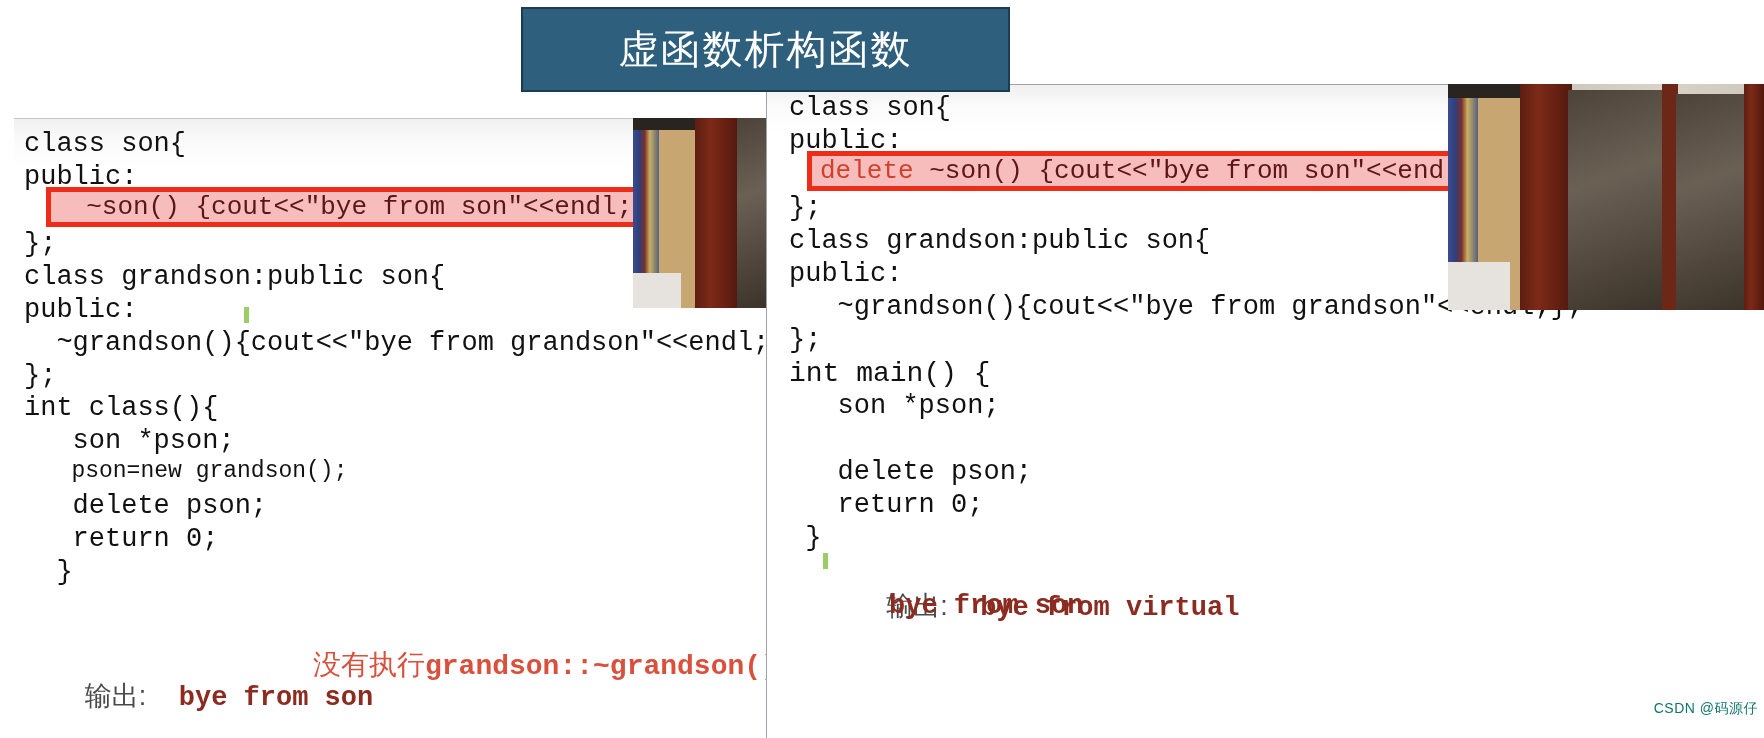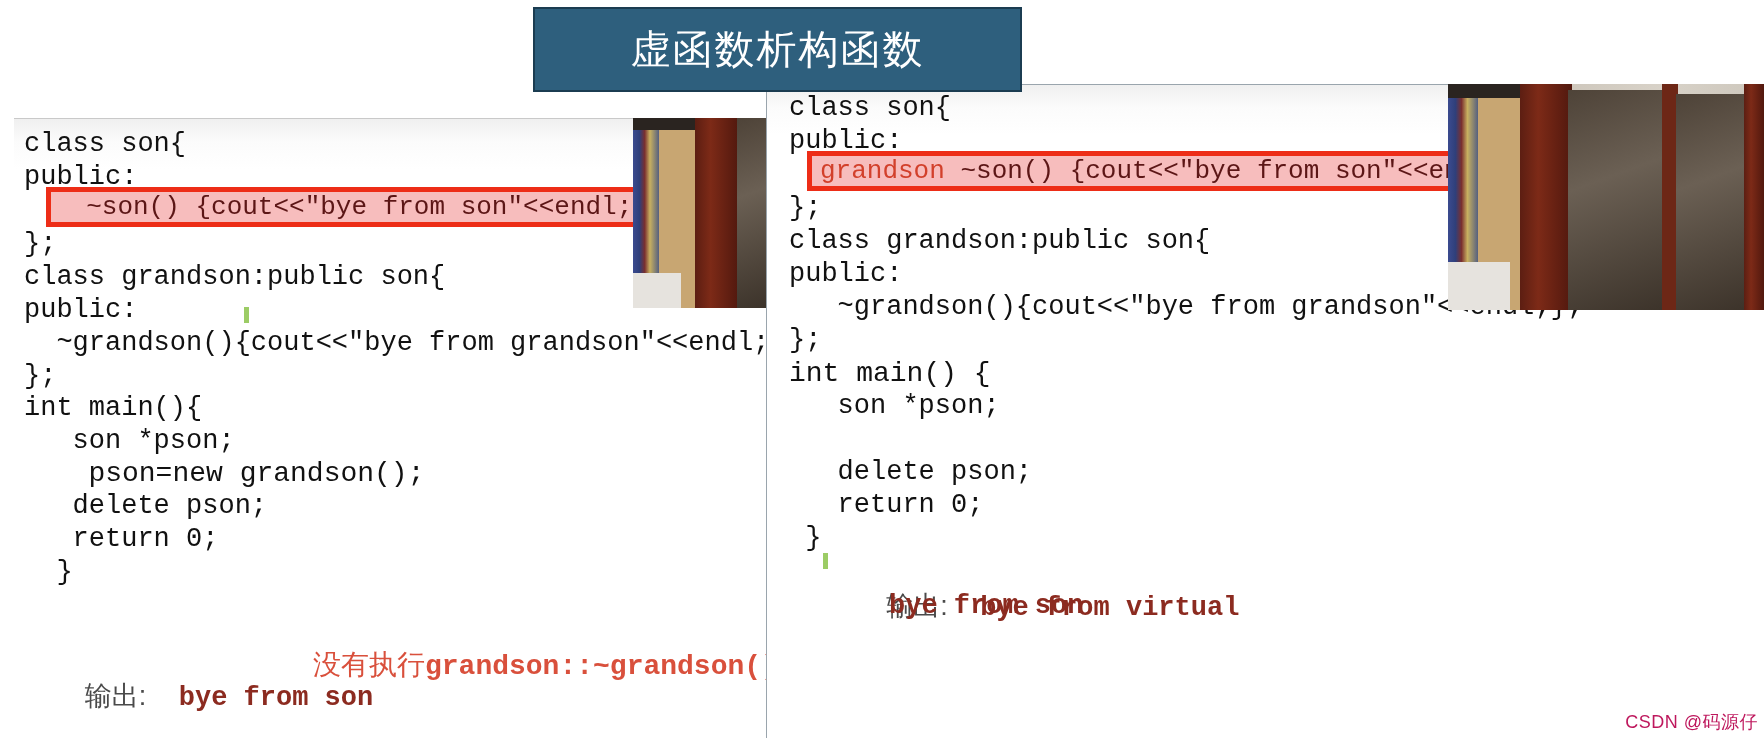--- a/index.html
+++ b/index.html
@@ -24,21 +24,20 @@
     left: 521px;
     top: 7px;
     width: 489px;
     height: 85px;
     background: #2e5f7d;
     border: 2px solid #1b3c51;
     box-sizing: border-box;
     display: flex;
     align-items: center;
     justify-content: center;
-    margin-left: 12px;
   }
   #title-banner .title-text {
     color: #ffffff;
     font-size: 40px;
     font-family: "Liberation Sans", sans-serif;
     letter-spacing: 2px;
     font-weight: 400;
     white-space: nowrap;
   }
 
@@ -137,45 +136,45 @@
   }
   .photo .ph-dark {
     position: absolute;
     background: #2a2420;
   }
 
   
   #watermark {
     position: absolute;
     right: 6px;
-    bottom: 4px;
-    color: #be185d;
-    font-size: 18px;
+    bottom: 20px;
+    color: #0f766e;
+    font-size: 14px;
     font-family: "Liberation Sans", sans-serif;
     letter-spacing: 0.5px;
     white-space: nowrap;
   }
 </style>
 </head>
 <body>
 
 <div id="stage">
 
   <div class="code-panel" id="left-panel" style="left:14px; top:118px; width:752px; height:520px; border-top:1px solid #c9c9c9;">
 
     <div class="cline" style="left:10px; top:10px; font-size:27px;">class son{</div>
     <div class="cline" style="left:10px; top:43px; font-size:27px;">public:</div>
     <div class="cline" style="left:10px; top:110px; font-size:27px;">};</div>
     <div class="cline" style="left:10px; top:143px; font-size:27px;">class grandson:public son{</div>
     <div class="cline" style="left:10px; top:176px; font-size:27px;">public:</div>
     <div class="cline" style="left:10px; top:209px; font-size:27px;">  ~grandson(){cout&lt;&lt;"bye from grandson"&lt;&lt;endl;};</div>
     <div class="cline" style="left:10px; top:242px; font-size:27px;">};</div>
-    <div class="cline" style="left:10px; top:274px; font-size:27px;">int main(){</div>
+    <div class="cline" style="left:10px; top:274px; font-size:27px;">int class(){</div>
     <div class="cline" style="left:10px; top:307px; font-size:27px;">   son *pson;</div>
-    <div class="cline" style="left:24px; top:339px; font-size:28px;">   pson=new grandson();</div>
+    <div class="cline" style="left:16px; top:339px; font-size:23px;">   pson=new grandson();</div>
     <div class="cline" style="left:10px; top:372px; font-size:27px;">   delete pson;</div>
     <div class="cline" style="left:10px; top:405px; font-size:27px;">   return 0;</div>
     <div class="cline" style="left:10px; top:438px; font-size:27px;">  }</div>
 
     <div class="caret" style="left:230px; top:188px; height:16px;"></div>
 
     <div class="hl-box" style="left:32px; top:68px; width:617px; height:40px;">
       <span class="hl-text" style="font-size:26px; margin-left:4px;">  ~son() {cout&lt;&lt;"bye from son"&lt;&lt;endl;};</span>
     </div>
   </div>
@@ -209,21 +208,21 @@
     <div class="cline" style="left:22px; top:240px; font-size:27px;">};</div>
     <div class="cline" style="left:22px; top:273px; font-size:28px;">int main() {</div>
     <div class="cline" style="left:22px; top:306px; font-size:27px;">   son *pson;</div>
     <div class="cline" style="left:22px; top:372px; font-size:27px;">   delete pson;</div>
     <div class="cline" style="left:22px; top:405px; font-size:27px;">   return 0;</div>
     <div class="cline" style="left:22px; top:438px; font-size:27px;"> }</div>
 
     <div class="caret" style="left:56px; top:468px; height:16px;"></div>
 
     <div class="hl-box" style="left:40px; top:66px; width:1100px; height:40px;">
-      <span class="hl-text" style="font-size:26px; margin-left:8px;"><span class="kw-virtual">grandson</span><span> ~son() {cout&lt;&lt;"bye from son"&lt;&lt;end</span></span>
+      <span class="hl-text" style="font-size:26px; margin-left:8px;"><span class="kw-virtual">delete</span><span> ~son() {cout&lt;&lt;"bye from son"&lt;&lt;end</span></span>
     </div>
 
     <div class="cline" style="left:22px; top:473px; font-size:27px;">
       <span class="out-label" style="font-family:'Liberation Sans',sans-serif;">输出:</span><span style="color:transparent;">  </span><span class="out-val">bye from virtual</span>
     </div>
     <div class="cline out-val" style="left:122px; top:506px; font-size:27px;">bye from son</div>
 
   </div>
 
   <div class="photo" style="left:1448px; top:84px; width:316px; height:226px;">

